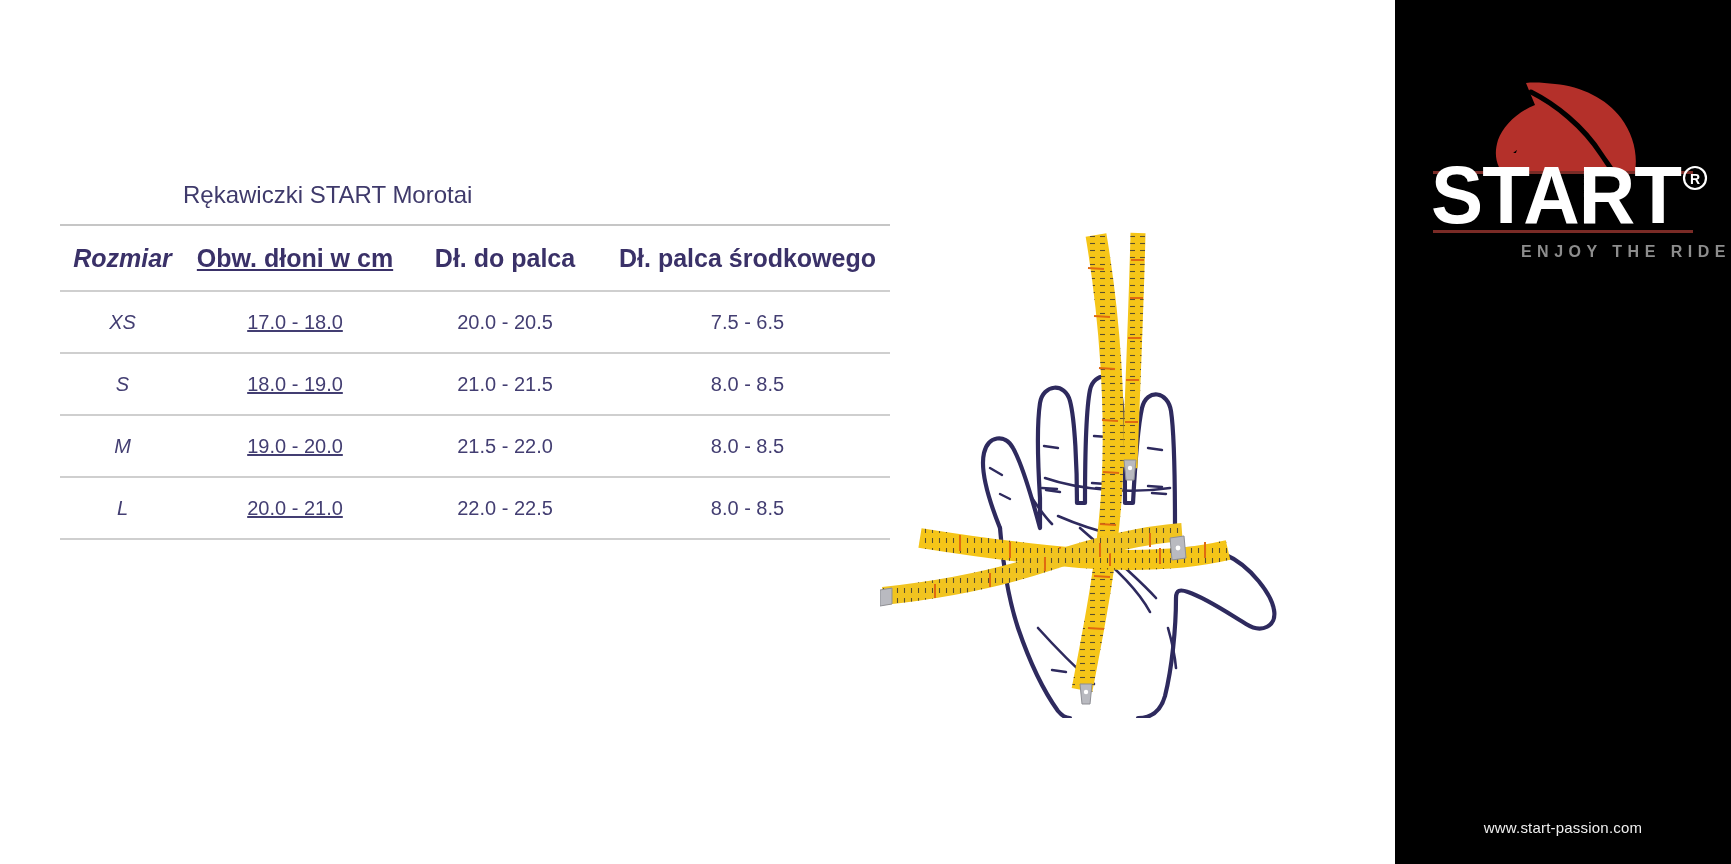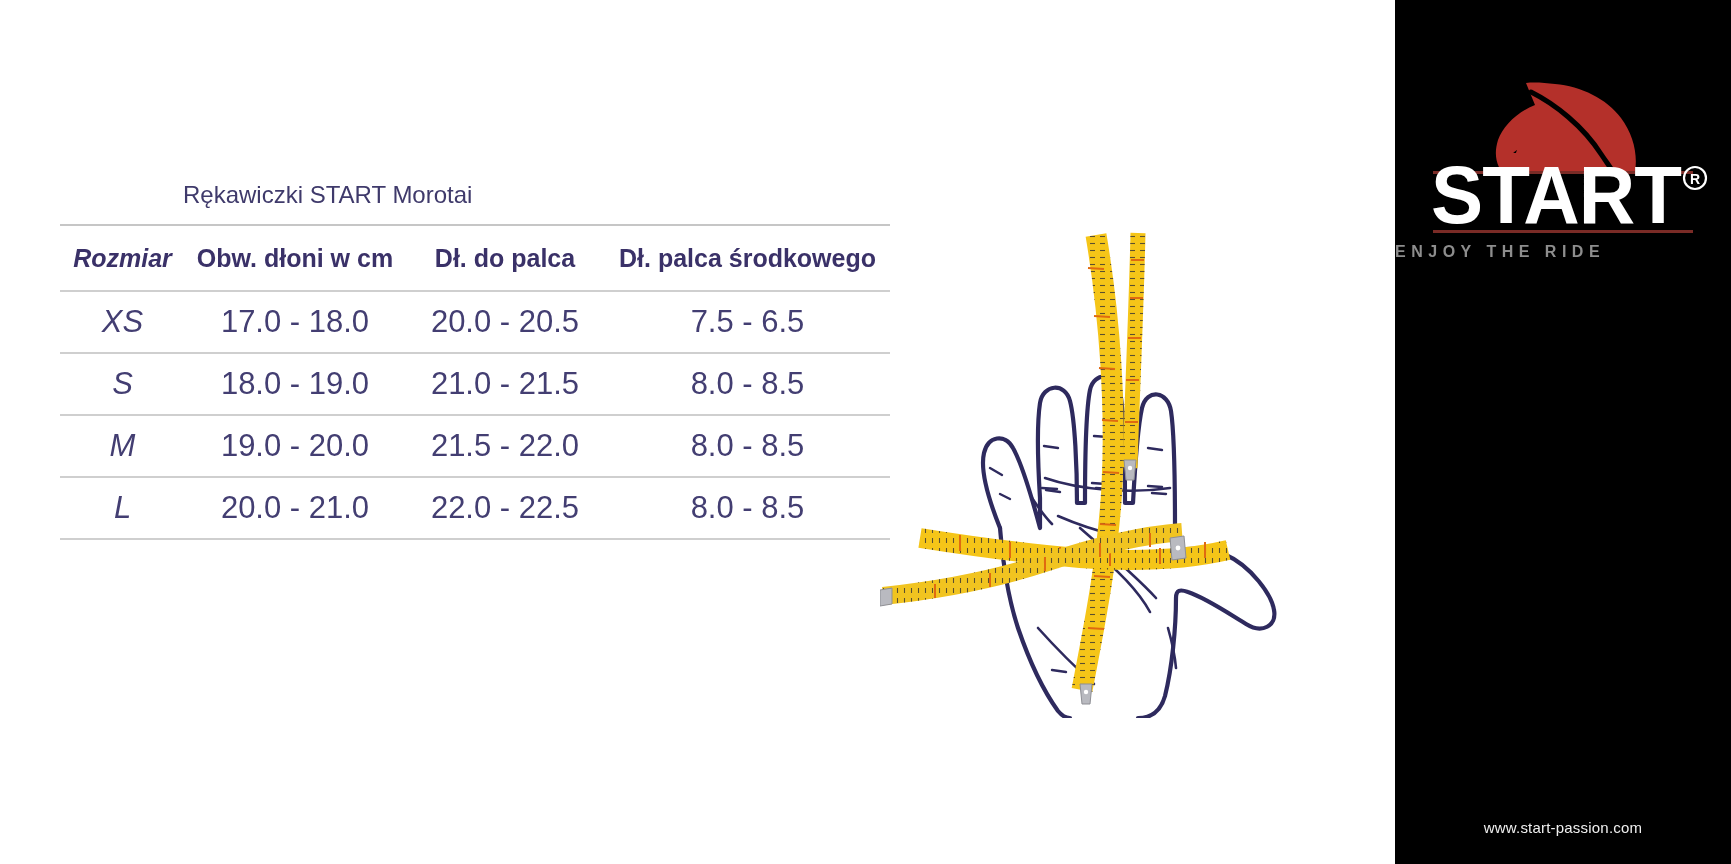--- a/index.html
+++ b/index.html
@@ -72,27 +72,27 @@
     font-size: 25px;
     font-weight: bold;
     color: #3a3168;
     white-space: nowrap;
   }
   #size-table tbody tr {
     border-bottom: 2px solid #cfcfcf;
   }
   #size-table tbody td {
     height: 60px;
-    font-size: 31px;
+    font-size: 20px;
     font-weight: normal;
     color: #433e72;
     white-space: nowrap;
   }
   .col-size   { width: 125px; font-style: italic; }
-  .col-circ   { width: 220px; }
+  .col-circ   { width: 220px; text-decoration: underline; }
   .col-len    { width: 200px; margin-top: 16px; }
   .col-mid    { width: 285px; }
 
   
   #hand-illustration {
     position: absolute;
     left: 880px;
     top: 198px;
     width: 400px;
     height: 520px;
@@ -352,19 +352,19 @@
       </g>
 
       <g>
         <circle cx="300" cy="128" r="11" fill="none" stroke="#ffffff" stroke-width="2.2"></circle>
         <text x="300" y="134" font-family="'Liberation Sans', sans-serif" font-size="14" font-weight="bold" fill="#ffffff" text-anchor="middle">R</text>
       </g>
 
       <rect x="38" y="180" width="260" height="3" fill="#7a2b26"></rect>
     </svg>
 
-    <div style="position:absolute; left:0; top:243px; width:336px; text-align:left;
+    <div style="position:absolute; left:0; top:243px; width:336px; text-align:right;
                 font-size:16px; letter-spacing:5.5px; font-weight:bold; color:#8d8d8d;">ENJOY THE RIDE</div>
 
     <div id="brand-url">www.start-passion.com</div>
   </div>
 
 </div>
 
 </body></html>

